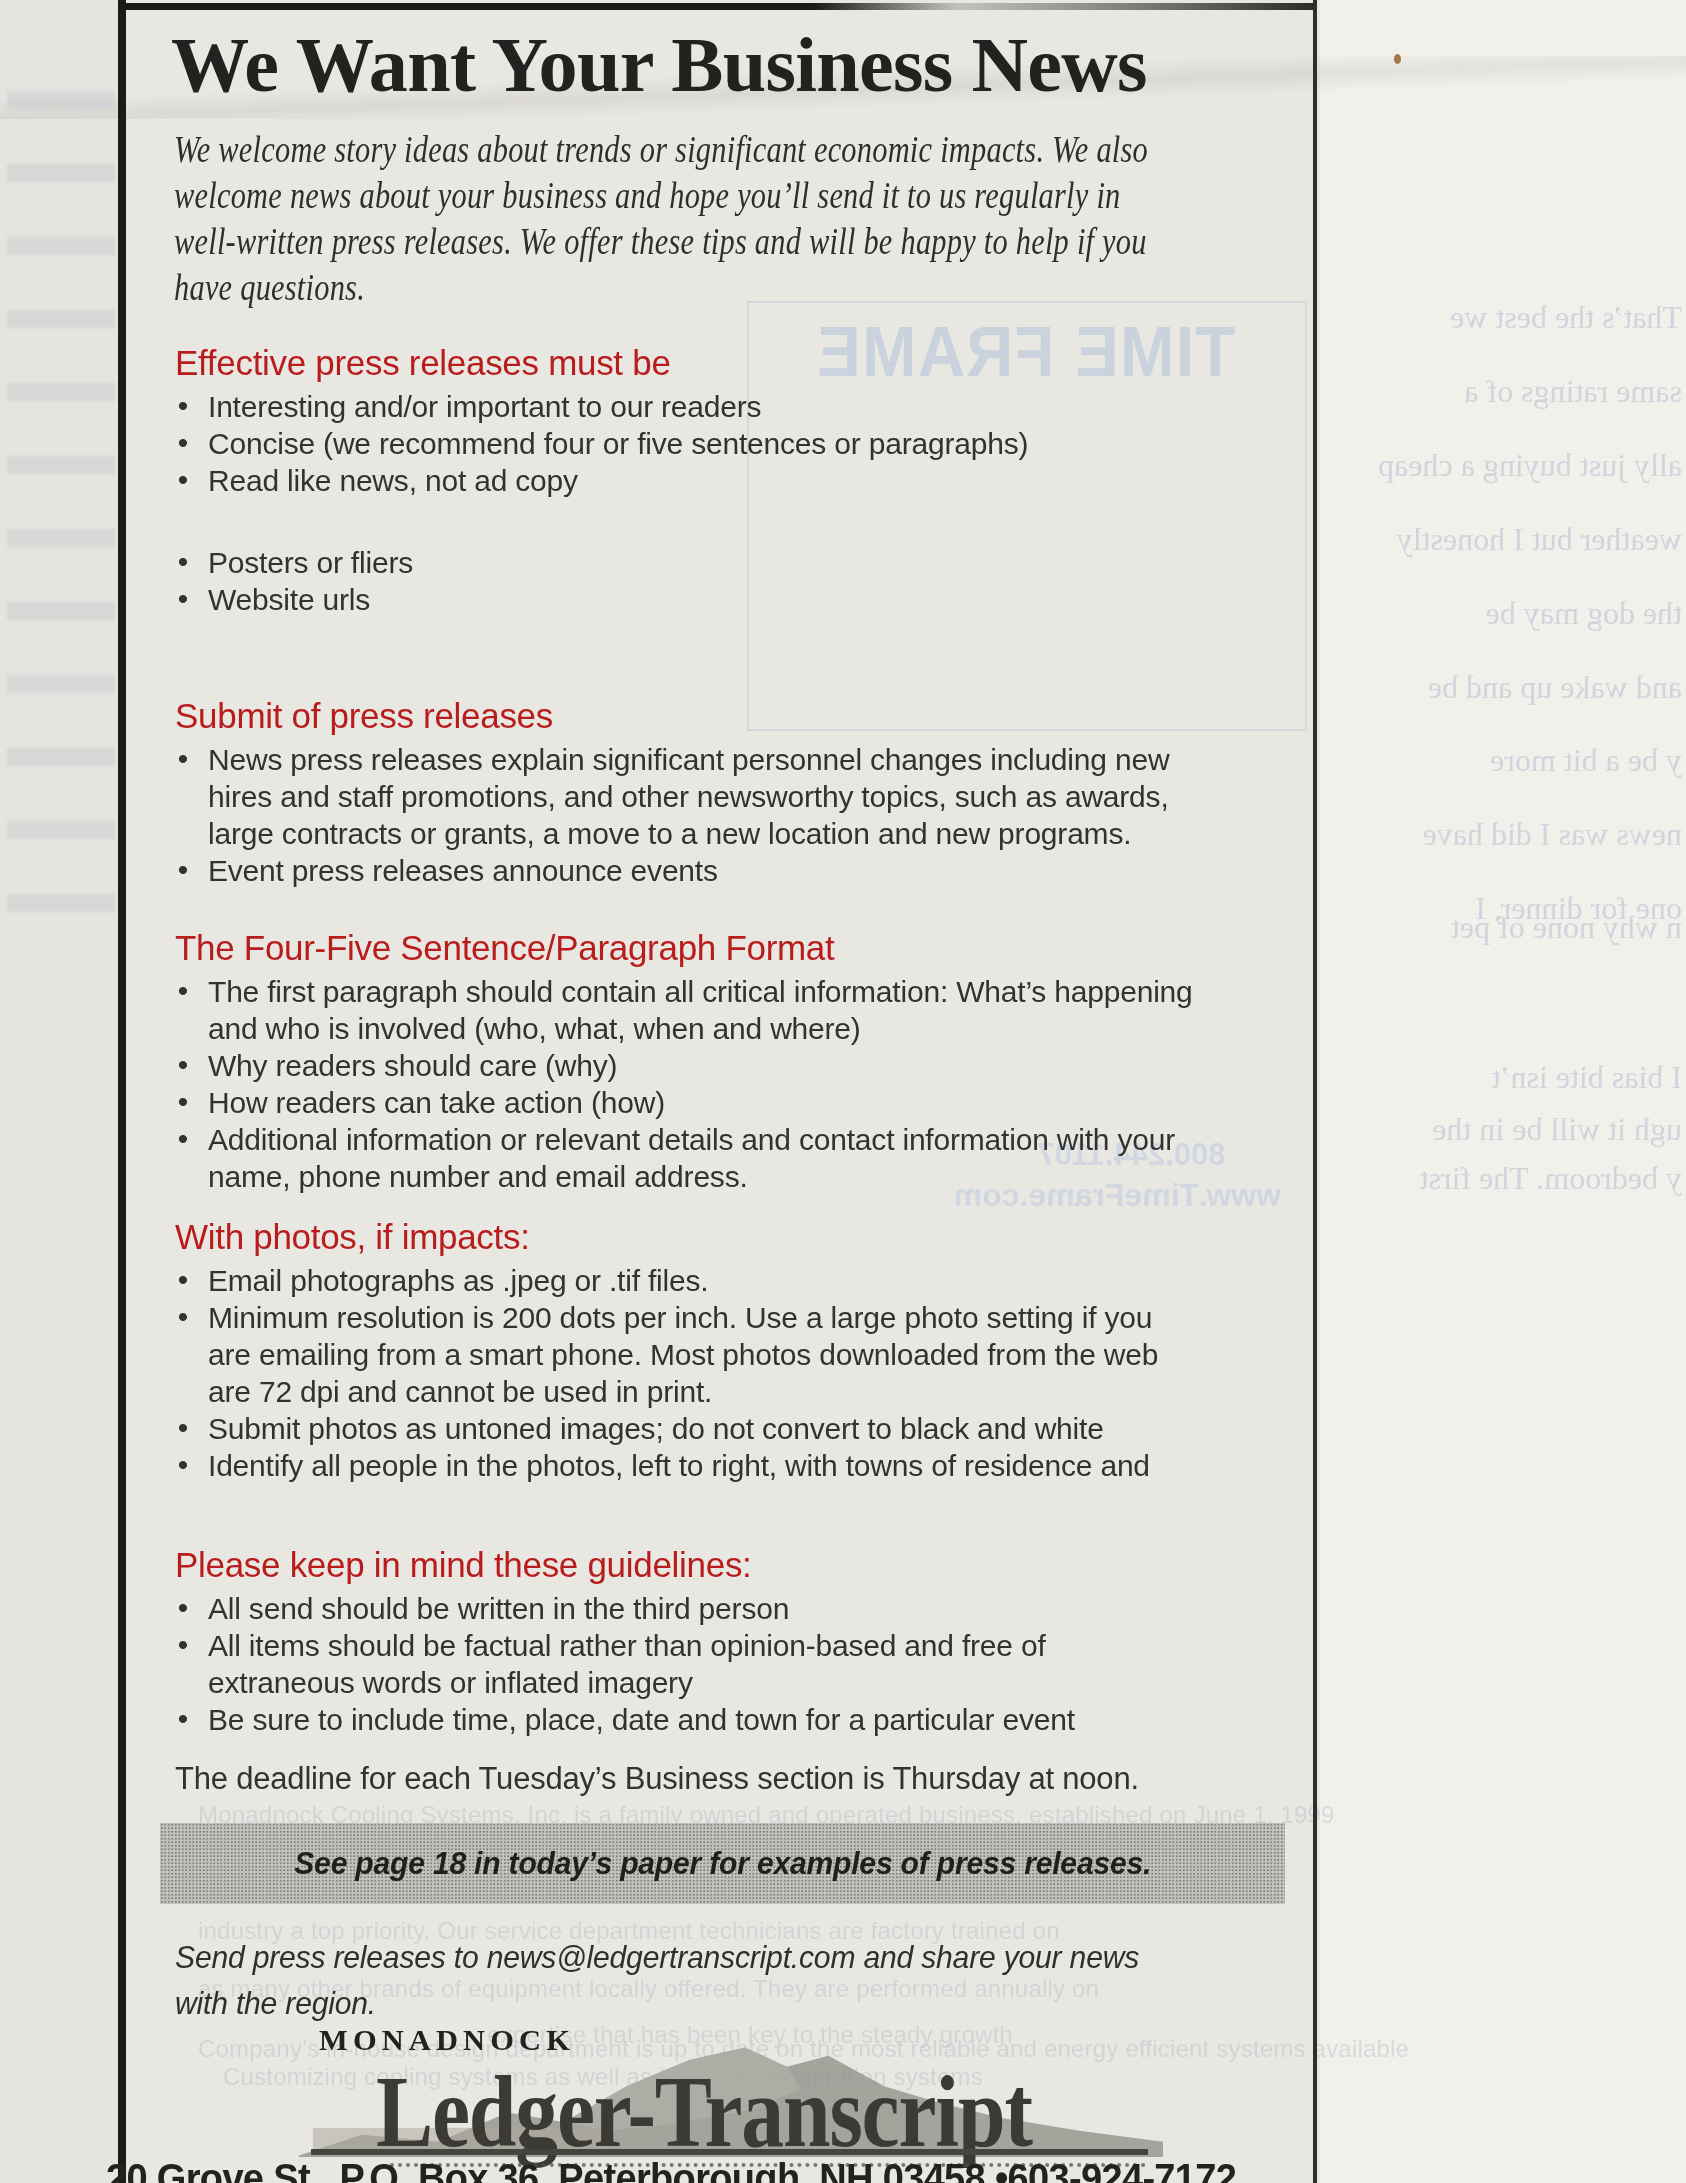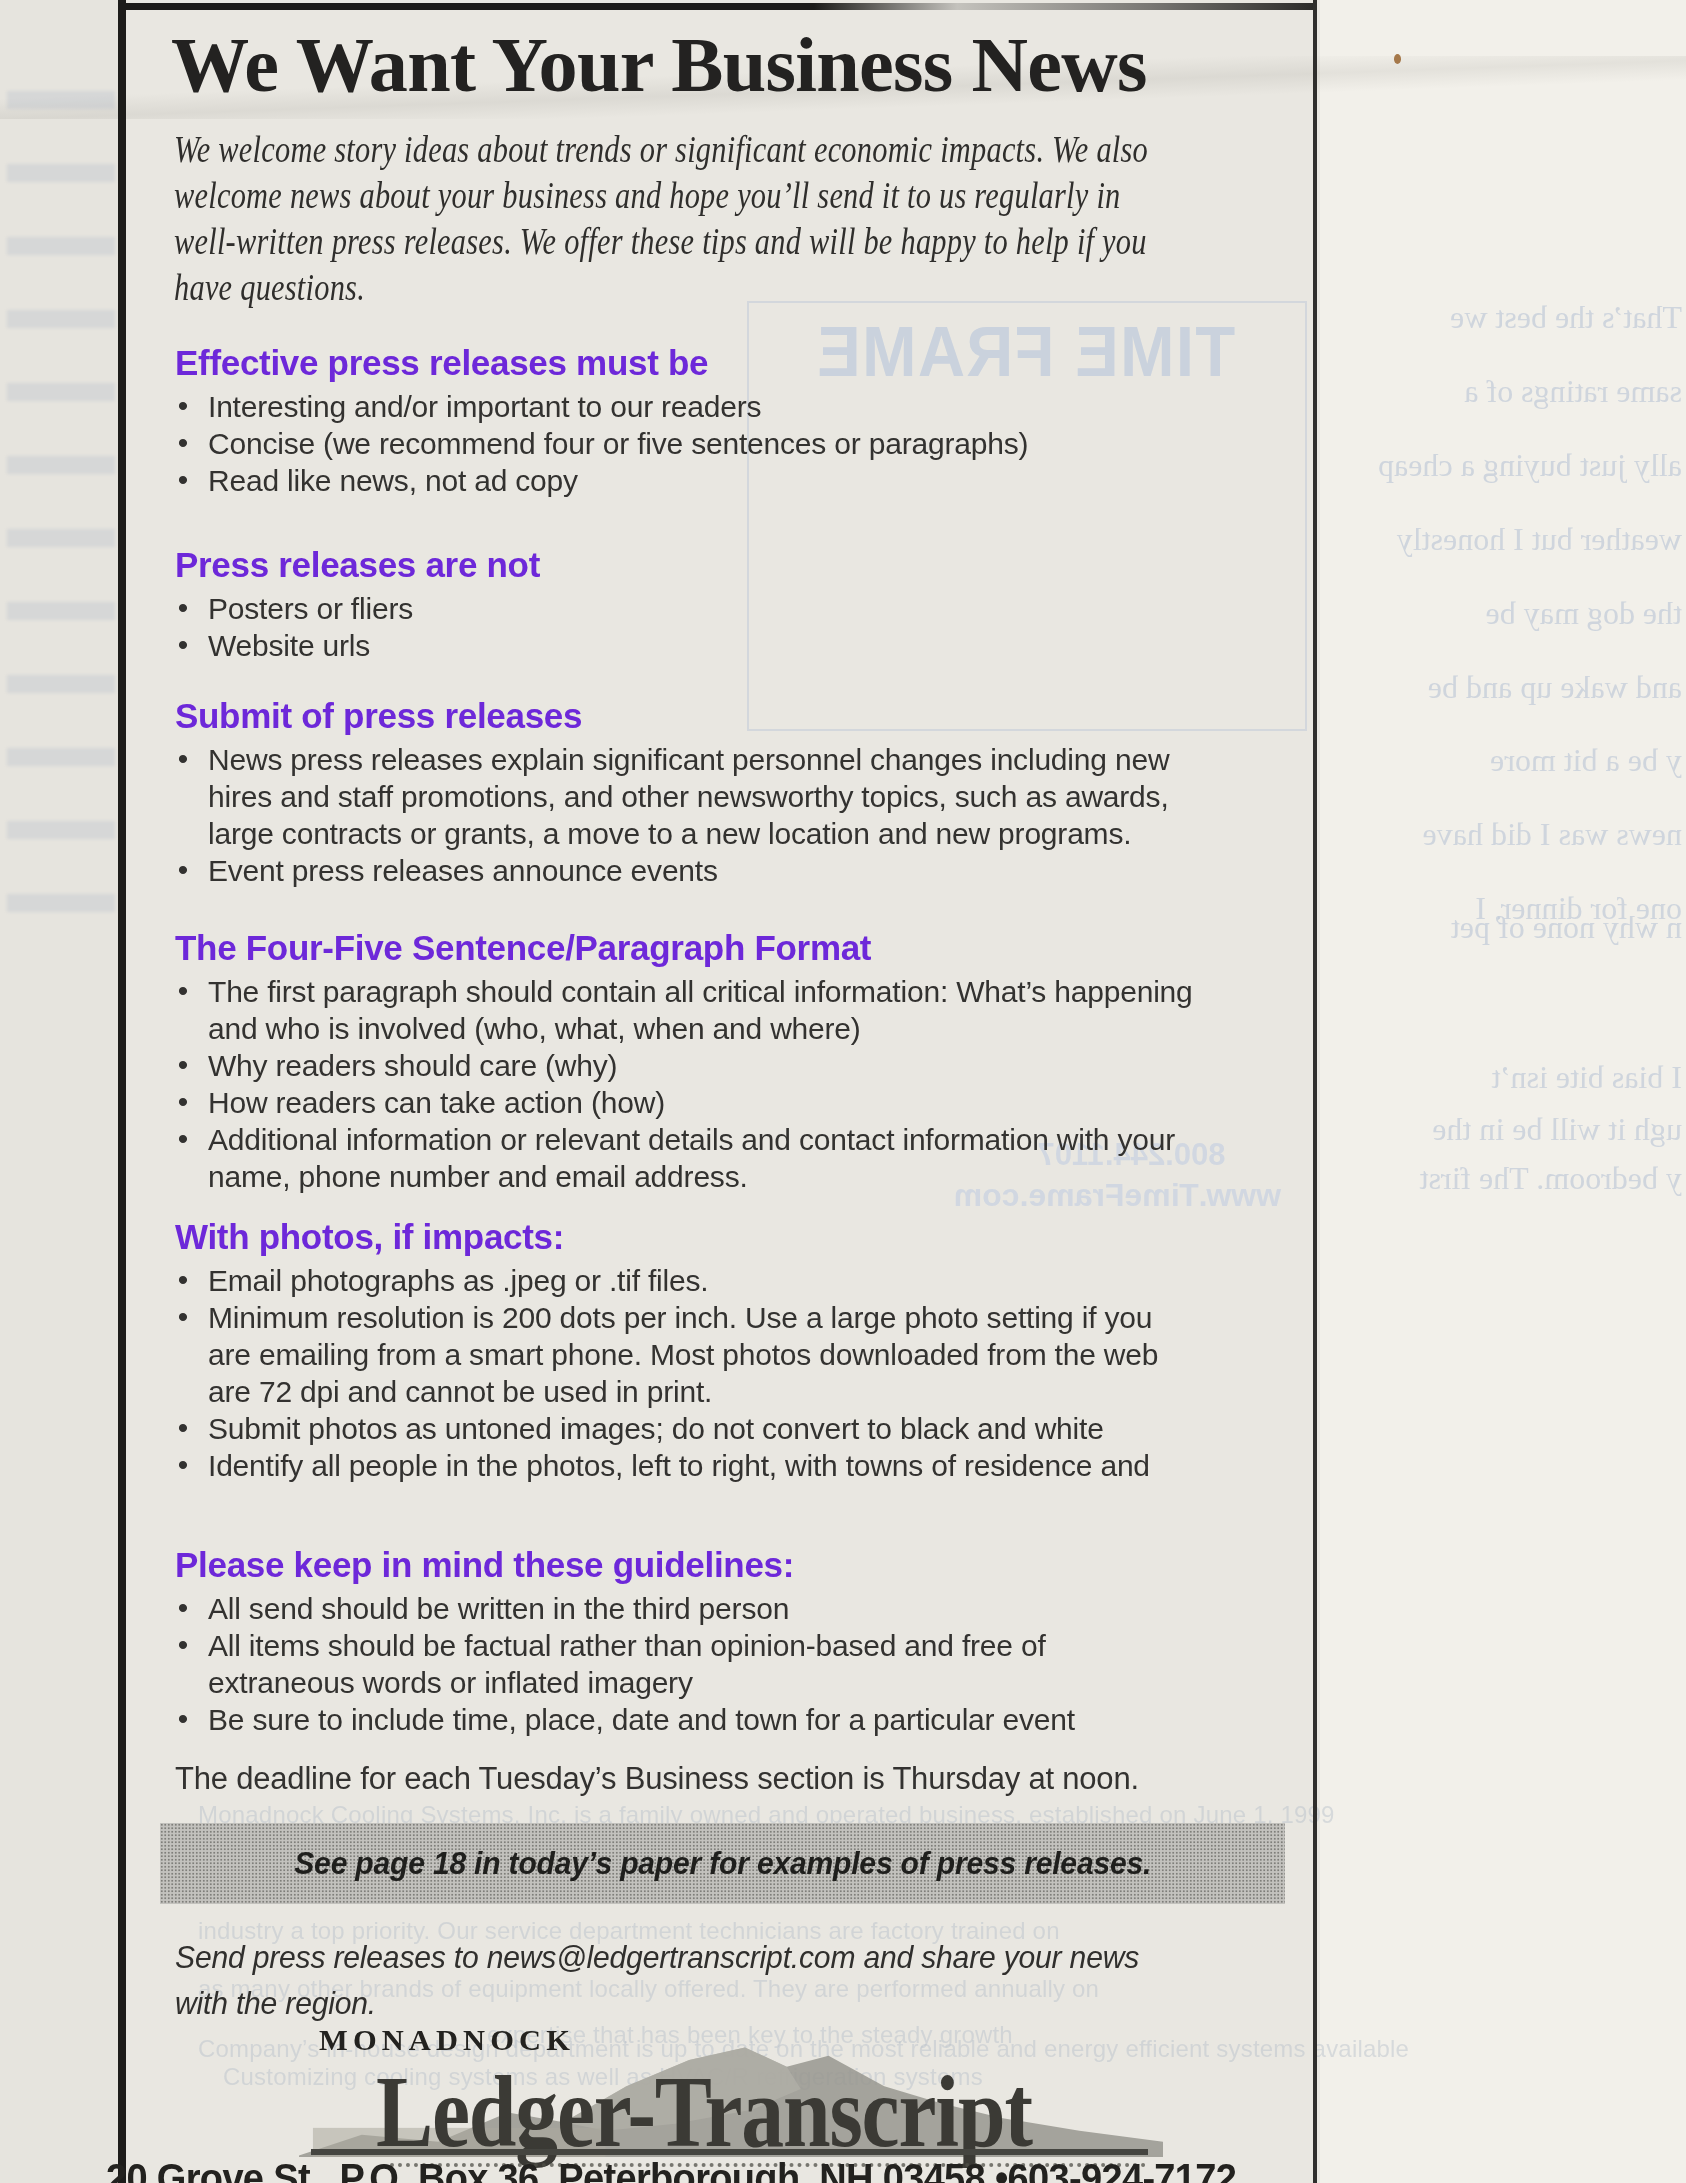--- a/index.html
+++ b/index.html
@@ -27,21 +27,21 @@
     letter-spacing:-0.7px;color:#232221;transform:scaleX(0.99);transform-origin:left top;
   }
   .intro{left:174px;top:128px;transform:scaleX(0.8);transform-origin:left top;}
   .intro .line{
     font-family:"Liberation Serif", serif;font-style:italic;font-size:38px;
     height:46px;line-height:42px;color:#2f2e2c;white-space:nowrap;letter-spacing:0.3px;
   }
   
   .section{position:absolute;left:175px;width:1156px;}
   .sec-heading{
-    font-weight:bold;font-size:35px;letter-spacing:-0.3px;color:#6d28d9;
+    font-weight:normal;font-size:35px;letter-spacing:-0.3px;color:#b91c1c;
     height:46px;line-height:39px;white-space:nowrap;
   }
   .sec-lines .line{
     position:relative;height:37px;line-height:35px;font-size:30px;
     letter-spacing:-0.2px;color:#333230;padding-left:33px;white-space:nowrap;
   }
   .sec-lines .dot{position:absolute;left:2.8px;top:-1.4px;font-size:30px;color:#333230;}
   
   .deadline{left:175px;top:1761px;font-size:31px;letter-spacing:-0.2px;color:#333230;white-space:nowrap;}
   .examples-box{
@@ -163,21 +163,20 @@
 <div>
     <div class="section" style="top: 343px;">
       <div class="sec-heading">Effective press releases must be</div>
       <div class="sec-lines">
         <div class="line"><span class="dot">•</span><span>Interesting and/or important to our readers</span></div>
         <div class="line"><span class="dot">•</span><span>Concise (we recommend four or five sentences or paragraphs)</span></div>
         <div class="line"><span class="dot">•</span><span>Read like news, not ad copy</span></div>
       </div>
     </div>
     <div class="section" style="top: 545px;">
-      <div class="sec-heading">Press releases are not</div>
       <div class="sec-lines">
         <div class="line"><span class="dot">•</span><span>Posters or fliers</span></div>
         <div class="line"><span class="dot">•</span><span>Website urls</span></div>
       </div>
     </div>
     <div class="section" style="top: 696px;">
       <div class="sec-heading">Submit of press releases</div>
       <div class="sec-lines">
         <div class="line"><span class="dot">•</span><span>News press releases explain significant personnel changes including new</span></div>
         <div class="line"><span>hires and staff promotions, and other newsworthy topics, such as awards,</span></div>

